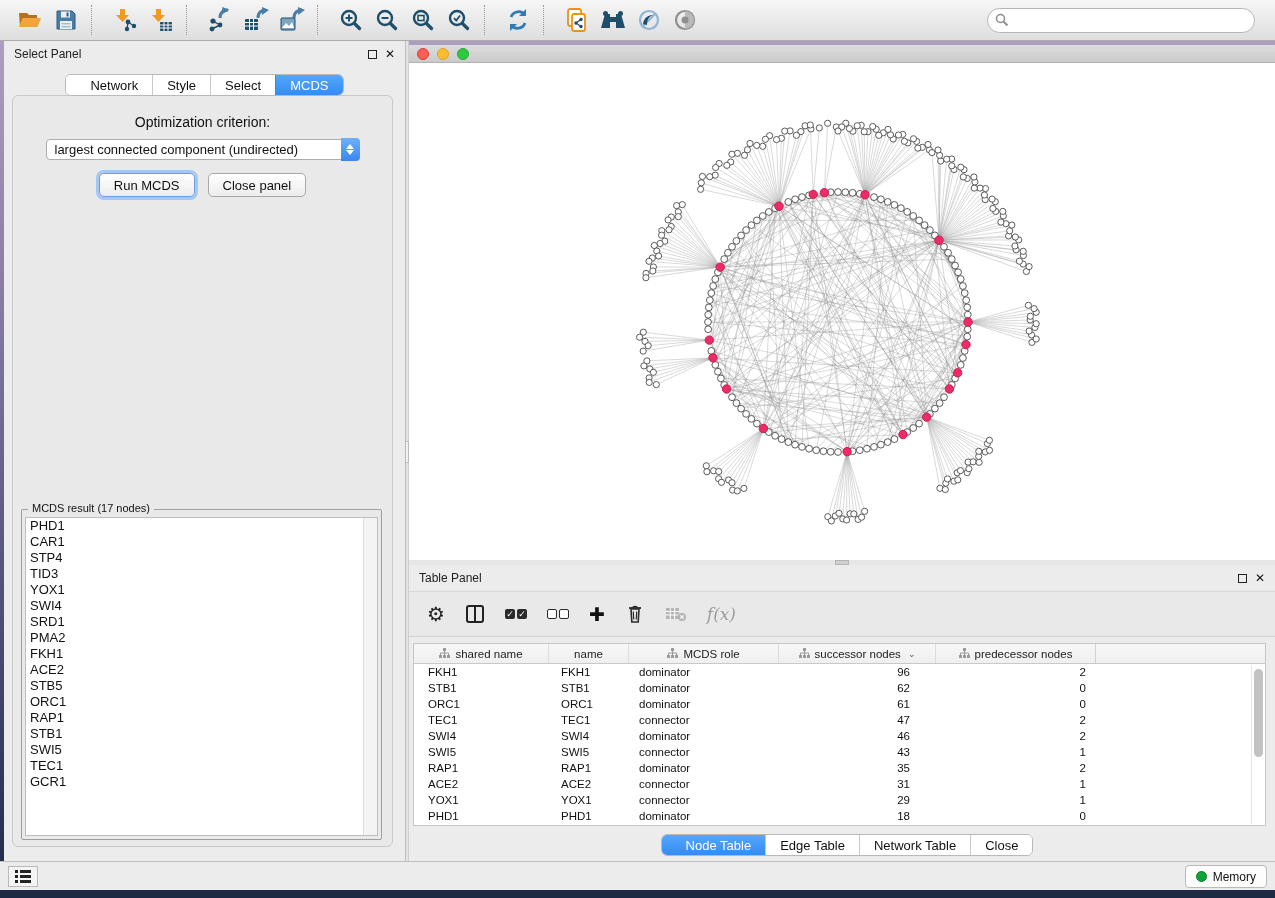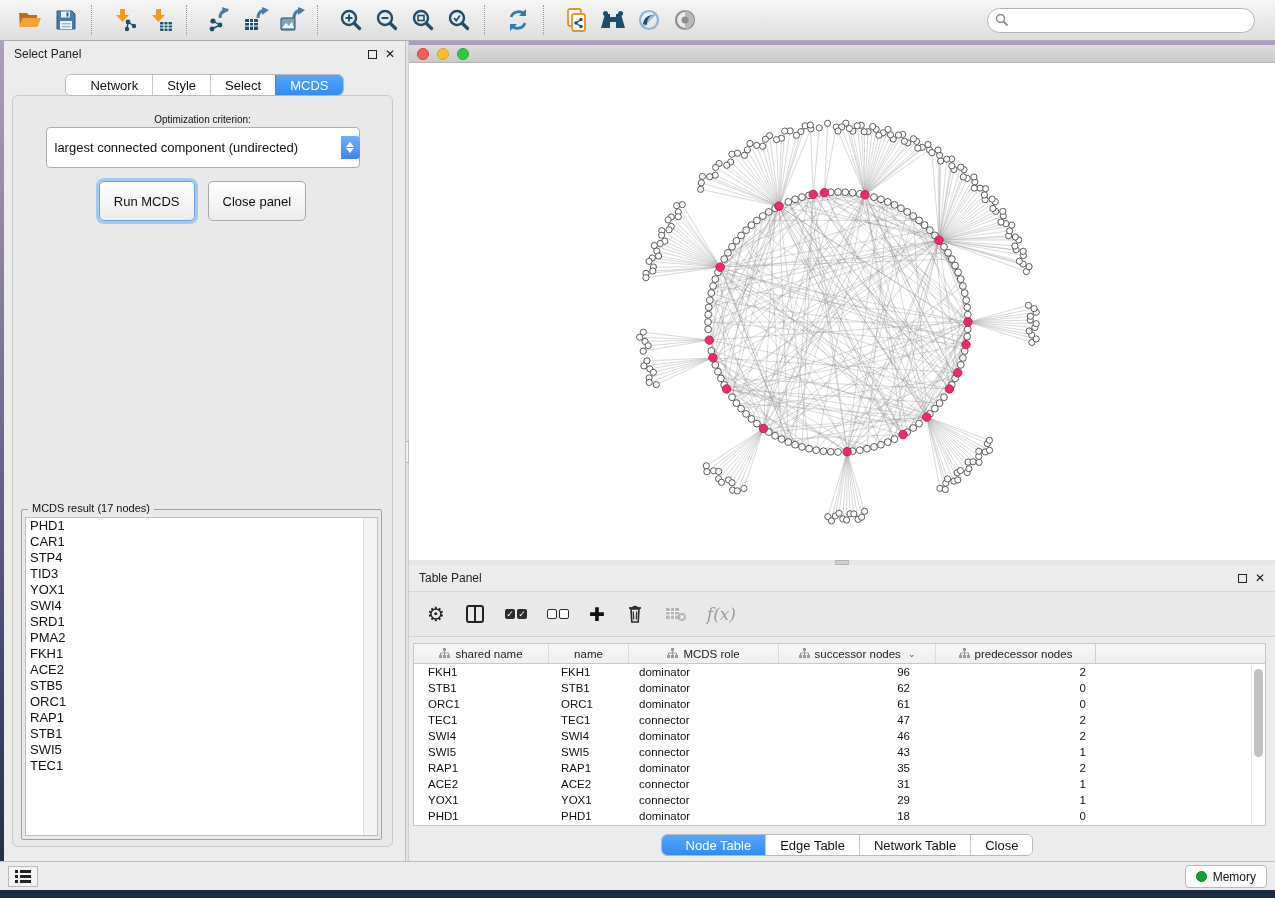--- a/index.html
+++ b/index.html
@@ -29,31 +29,31 @@
   .close-ic { font-size:12px; font-weight:bold; color:#111; line-height:10px; }
   
   .seg { display:flex; background:#fff; border:1px solid #b9b9b9; border-radius:6px; overflow:hidden; height:22px; }
   .seg .tab { padding:0 14px; display:flex; align-items:center; font-size:13px; color:#111;
     border-left:1px solid #c9c9c9; background:#fff; cursor:default; }
   .seg .tab:first-child { border-left:none;padding-left:24px; }
   .seg .tab.active { background:linear-gradient(180deg,#55a6fd,#338cf5); color:#fff; border-left-color:#338cf5; }
   #cp-tabs { position:absolute; top:33px; left:0; width:100%; display:flex; justify-content:center; z-index:2; }
   #cp-inner { position:absolute; left:8px; top:54px; width:381px; height:752px; background:#e9e9e9;
     border:1px solid #c9c9c9; border-radius:6px; z-index:1; }
-  #opt-label { text-align:center; margin-top:18px; font-size:10px; }
-  #combo { width:314px; height:41px; margin:2px auto 0; background:#fff; border:1px solid #adadad;
+  #opt-label { text-align:center; margin-top:18px; font-size:14px; }
+  #combo { width:314px; height:21px; margin:9px auto 0; background:#fff; border:1px solid #adadad;
     border-radius:4px; display:flex; align-items:center; position:relative; }
   #combo .val { flex:1; padding:0 8px; font-size:13px; white-space:nowrap; overflow:hidden; }
   #combo .stepper { width:19px; height:23px; margin-right:-1px; border-radius:0 4px 4px 0;
     background:linear-gradient(180deg,#6fb0f9,#3a86ef); display:flex; flex-direction:column;
     align-items:center; justify-content:center; gap:1px; }
   .arr-up { width:0; height:0; border-left:4px solid transparent; border-right:4px solid transparent; border-bottom:5px solid #fff; }
   .arr-dn { width:0; height:0; border-left:4px solid transparent; border-right:4px solid transparent; border-top:5px solid #fff; }
   #cp-buttons { display:flex; justify-content:center; gap:13px; margin-top:13px; }
-  .btn { height:40px; padding:0 14px; font-size:13px; background:linear-gradient(180deg,#ffffff,#ececec);
+  .btn { height:24px; padding:0 14px; font-size:13px; background:linear-gradient(180deg,#ffffff,#ececec);
     border:1px solid #a8a8a8; border-radius:5px; color:#111; }
   .btn.focused { box-shadow:0 0 0 3px #a5c8f3; border-color:#6d9fe0; }
   
   #mcds-group { position:absolute; left:8px; top:413px; right:10px; bottom:6px; border:1px solid #9f9f9f; border-radius:2px; }
   #mcds-legend { position:absolute; top:-8px; left:6px; background:#e9e9e9; padding:0 4px; font-size:11px; }
   #mcds-list { position:absolute; inset:7px 3px 3px 3px; background:#fff; border:1px solid #bdbdbd; overflow:hidden; }
   #mcds-scroll { position:absolute; top:0; right:0; width:14px; height:100%; background:#f4f4f4; border-left:1px solid #ddd; }
   .mcds-item { font-size:13px; line-height:16px; padding-left:4px; color:#111; }
   
   #net-titlebar { position:absolute; left:409px; top:45px; width:866px; height:18px;
@@ -291,20 +291,21 @@
             <div class="mcds-item">SRD1</div>
             <div class="mcds-item">PMA2</div>
             <div class="mcds-item">FKH1</div>
             <div class="mcds-item">ACE2</div>
             <div class="mcds-item">STB5</div>
             <div class="mcds-item">ORC1</div>
             <div class="mcds-item">RAP1</div>
             <div class="mcds-item">STB1</div>
             <div class="mcds-item">SWI5</div>
             <div class="mcds-item">TEC1</div>
+            <div class="mcds-item">GCR1</div>
           </div>
         <div id="mcds-scroll"></div>
       </div>
     </div>
   </div>
 </div>
 <div id="v-splitter">
     <div class="knob"></div>
   </div>
 

